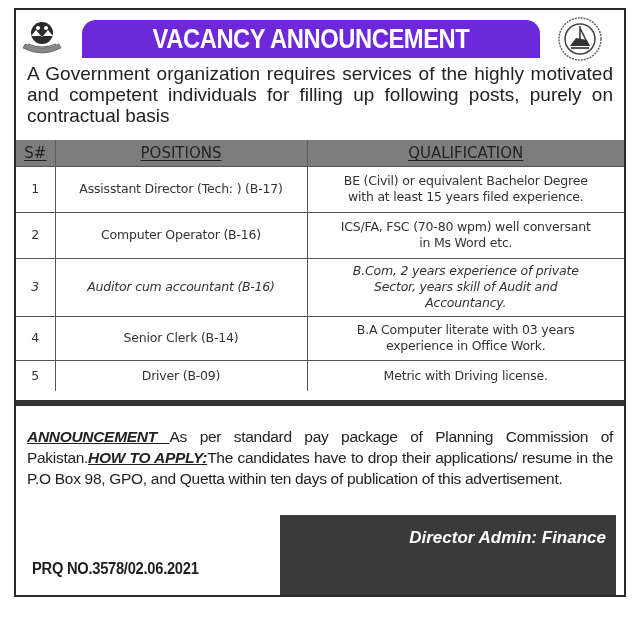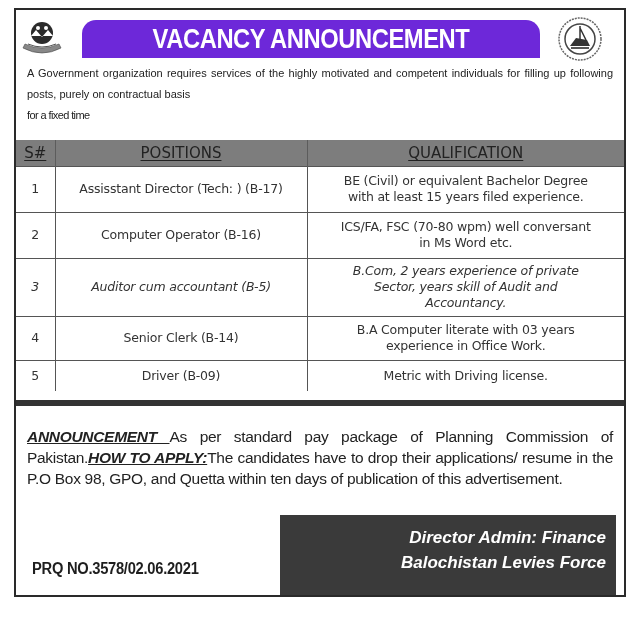--- a/index.html
+++ b/index.html
@@ -20,21 +20,21 @@
       position: absolute; left: 82px; top: 20px; width: 458px; height: 38px;
       background: #6d28d9; border-radius: 14px 14px 0 0;
       display: flex; align-items: center; justify-content: center;
     }
     .title-band span {
       color: #fff; font-family: "Liberation Sans", sans-serif; font-weight: bold;
       font-size: 27px; letter-spacing: -0.5px; transform: scaleX(0.88); display: inline-block;
     }
     .intro {
       position: absolute; left: 27px; top: 63px; width: 586px;
-      font-family: "Liberation Sans", sans-serif; font-size: 11px; line-height: 21px;
+      font-family: "Liberation Sans", sans-serif; font-size: 19px; line-height: 21px;
       text-align: justify; color: #222; transform-origin: left top;
     }
     .intro .last { text-align: left; display: block; letter-spacing: -0.6px; }
 
     table.posts {
       position: absolute; left: 16px; top: 140px; width: 608px;
       border-collapse: collapse; font-family: "DejaVu Sans", sans-serif; color: #333;
     }
     table.posts th {
       background: #7d7d7d; color: #222; font-weight: normal; font-size: 15px;
@@ -104,21 +104,20 @@
     <circle cx="24" cy="23" r="21" fill="none" stroke="#666" stroke-width="1.5" stroke-dasharray="2 1"></circle>
     <circle cx="24" cy="23" r="15" fill="none" stroke="#444" stroke-width="1.5"></circle>
     <path d="M14 30 L34 30 L31 24 L20 22 Z" fill="#333"></path>
     <path d="M24 10 L24 28 M24 12 L30 24" stroke="#333" stroke-width="1.5" fill="none"></path>
     <rect x="15" y="31" width="18" height="2" fill="#555"></rect>
   </svg>
 </div>
 
 <p class="intro">
   <span>A Government organization requires services of the highly motivated and competent individuals for filling up following posts, purely on contractual basis</span>
-  <span class="last">for a fixed time</span>
 </p>
 
 <table class="posts">
   <thead>
     <tr>
       <th class="col-sn">S#</th>
       <th class="col-pos">POSITIONS</th>
       <th class="col-qual">QUALIFICATION</th>
     </tr>
   </thead>
@@ -134,21 +133,21 @@
     <tr class="r2">
       <td>2</td>
       <td>Computer Operator  (B-16)</td>
       <td>
         <div>ICS/FA, FSC (70-80 wpm) well conversant</div>
         <div>in Ms Word etc.</div>
       </td>
     </tr>
     <tr class="r3">
       <td>3</td>
-      <td>Auditor cum accountant (B-5)</td>
+      <td>Auditor cum accountant (B-16)</td>
       <td>
         <div>B.Com, 2 years experience of private</div>
         <div>Sector, years skill of Audit and</div>
         <div>Accountancy.</div>
       </td>
     </tr>
     <tr class="r4">
       <td>4</td>
       <td>Senior Clerk (B-14)</td>
       <td>
@@ -167,16 +166,15 @@
 </table>
 
 <div class="thick-rule"></div>
 
 <p class="body-text">
   <b>ANNOUNCEMENT </b><span>As per standard pay package of Planning Commission of Pakistan.</span><b>HOW TO APPLY:</b><span>The candidates have to drop their applications/ resume in the P.O Box 98, GPO, and Quetta within ten days of publication of this advertisement.</span>
 </p>
 
 <div class="sig-box">
   <div>Director Admin: Finance</div>
-  <div>Balochistan Levies Force</div>
 </div>
 
 <div class="prq">PRQ NO.3578/02.06.2021</div>
 
 </body></html>

